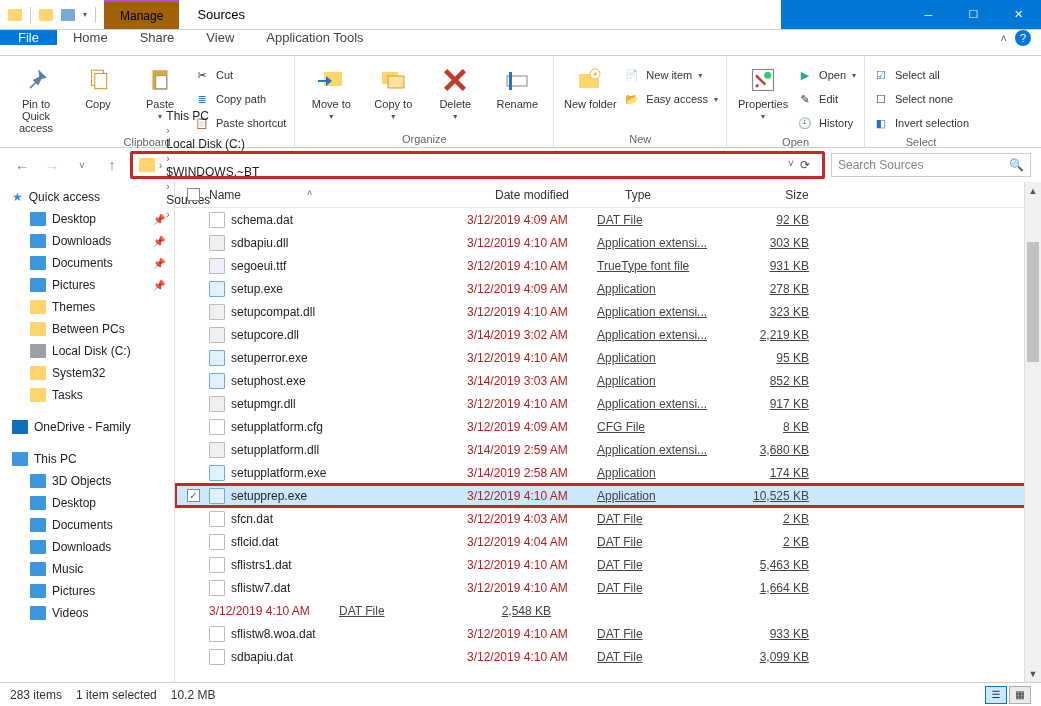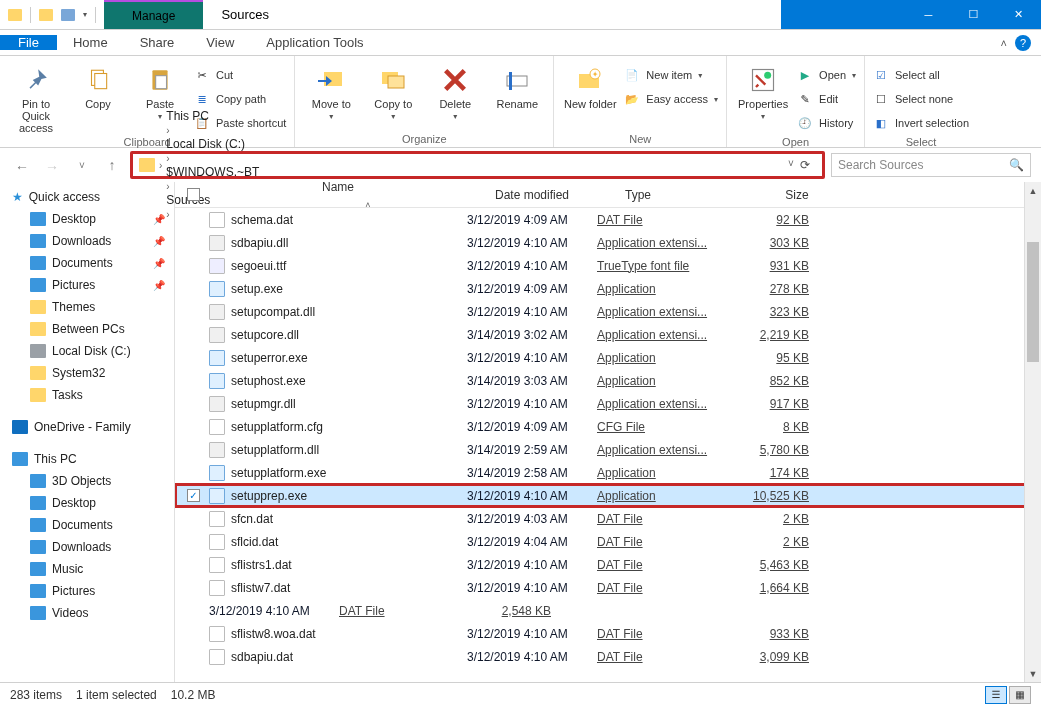--- a/index.html
+++ b/index.html
@@ -3,29 +3,29 @@
 <meta charset="utf-8">
 <style>
 * { margin: 0; padding: 0; box-sizing: border-box; font-family: "Segoe UI", Tahoma, sans-serif; }
 body { width: 1041px; height: 706px; background: #fff; overflow: hidden; font-size: 12px; color: #000; }
 
 
 .titlebar { height: 30px; background: #fff; display: flex; align-items: stretch; border-bottom: 1px solid #d0d0d0; }
 .titlebar .qat { display: flex; align-items: center; gap: 8px; padding: 0 8px; }
 .titlebar .qat .folder-mini { width: 14px; height: 12px; background: #ffd66b; border-radius: 1px; }
 .titlebar .qat .sep { width: 1px; height: 16px; background: #ccc; }
-.titlebar .manage-tab { background: #0f766e; color: #000; padding: 0 28px; display: flex; align-items: center; border-top: 2px solid #b44de0; }
+.titlebar .manage-tab { background: #a16207; color: #000; padding: 0 16px; display: flex; align-items: center; border-top: 2px solid #b44de0; }
 .titlebar .title-text { padding: 0 18px; display: flex; align-items: center; font-size: 13px; }
 .titlebar .spacer { flex: 1; }
 .titlebar .winbtns { display: flex; }
 .titlebar .winbtns div { width: 45px; display: flex; align-items: center; justify-content: center; color: #fff; background: #0078d7; font-size: 11px; }
 .titlebar .bluebar { background: #0078d7; width: 260px; display:flex; align-items:center; justify-content:flex-end;}
 
 
-.tabs { height: 26px; display: flex; align-items: center; border-bottom: 1px solid #d0d0d0; background:#fff;}
+.tabs { height: 26px; display: flex; align-items: flex-start; border-bottom: 1px solid #d0d0d0; background:#fff;}
 .tabs .file-tab { background: #0078d7; color: #fff; padding: 0 18px; display: flex; align-items: center; font-size: 13px; }
 .tabs .tab { padding: 0 16px; display: flex; align-items: center; color: #444; font-size: 13px; cursor: default; }
 .tabs .right { margin-left: auto; display: flex; align-items: center; padding-right: 10px; gap: 8px; color: #555;}
 .tabs .help-icon { width:16px;height:16px;border-radius:50%;background:#0078d7;color:#fff;display:flex;align-items:center;justify-content:center;font-size:11px;}
 
 
 .ribbon { height: 92px; display: flex; background: #fff; border-bottom: 1px solid #d0d0d0; }
 .ribbon .group { border-right: 1px solid #e0e0e0; padding: 4px 8px 0 8px; display: flex; flex-direction: column; }
 .ribbon .group .body { flex: 1; display: flex; align-items: flex-start; gap: 6px; }
 .ribbon .group .label { text-align: center; color: #666; font-size: 11px; padding: 2px 0; }
@@ -66,31 +66,31 @@
 .ic-drive { background:#9aa0a6; }
 .ic-cloud { background:#0f6ebf; }
 .ic-pc { background:#3a96dd; }
 .ic-music{background:#3a96dd;}
 .ic-video{background:#3a96dd;}
 
 
 .filepane { flex: 1; display: flex; flex-direction: column; position:relative;}
 .cols { display: flex; height: 26px; border-bottom: 1px solid #e5e5e5; align-items: center; font-size: 12px; color: #333; padding-left: 12px; }
 .cols .c-chk { width: 22px; }
-.cols .c-name { width: 258px; display:flex; align-items:center; gap:6px;flex-direction:column;}
+.cols .c-name { width: 258px; display:flex; align-items:flex-start; gap:6px;}
 .cols .c-date { width: 130px; margin-left: 28px; }
 .cols .c-type { width: 132px; }
 .cols .c-size { width: 80px; text-align: center; }
 .cols .sort-ind { font-size:9px;color:#666; margin-left:60px;}
 .rows { flex: 1; overflow: hidden; }
 .row { display: flex; height: 23px; align-items: center; font-size: 12px; color: #222; padding-left: 12px; }
 .row.hl { outline: 3px solid #c62828; outline-offset: -2px; background:#cce8ff;}
 .row .c-chk { width: 22px; display:flex;align-items:center;}
 .row .c-name { width: 258px; display: flex; align-items: center; gap: 6px; }
-.row .c-date { width: 130px; color: #0f172a; }
+.row .c-date { width: 130px; color: #b91c1c; }
 .row .c-type { width: 132px; color: #444; white-space:nowrap; overflow:hidden; text-overflow:ellipsis;text-decoration:underline;}
 .row .c-size { width: 80px; text-align: right; color: #444; text-decoration: underline; }
 .file-ic { width: 16px; height: 16px; border: 1px solid #bbb; background: #fff; border-radius: 1px; flex-shrink:0;}
 .file-ic.exe { background:#dff0ff;border-color:#6fa8dc;}
 .file-ic.dll { background:#f0f0f0;}
 .file-ic.ttf { background:#eef;}
 .chk { width:13px;height:13px;border:1px solid #888;background:#fff;display:flex;align-items:center;justify-content:center;font-size:10px;color:#0078d7;}
 .scrollbar { position:absolute; right:0; top:0; bottom:0; width:17px; background:#f0f0f0; border-left:1px solid #ddd;}
 .scrollbar .thumb { position:absolute; left:2px; right:2px; top:60px; height:120px; background:#c1c1c1; border-radius:0;}
 .scrollbar .arr { position:absolute; left:0;right:0; height:17px; display:flex;align-items:center;justify-content:center;font-size:9px;color:#555;}
@@ -540,21 +540,21 @@
           <div class="c-size">8 KB</div>
         </div>
         <div class="row">
           <div class="c-chk"></div>
           <div class="c-name">
             <div class="file-ic dll"></div>
             <span>setupplatform.dll</span>
           </div>
           <div class="c-date">3/14/2019 2:59 AM</div>
           <div class="c-type">Application extensi...</div>
-          <div class="c-size">5,780 KB</div>
+          <div class="c-size">3,680 KB</div>
         </div>
         <div class="row">
           <div class="c-chk"></div>
           <div class="c-name">
             <div class="file-ic exe"></div>
             <span>setupplatform.exe</span>
           </div>
           <div class="c-date">3/14/2019 2:58 AM</div>
           <div class="c-type">Application</div>
           <div class="c-size">174 KB</div>

